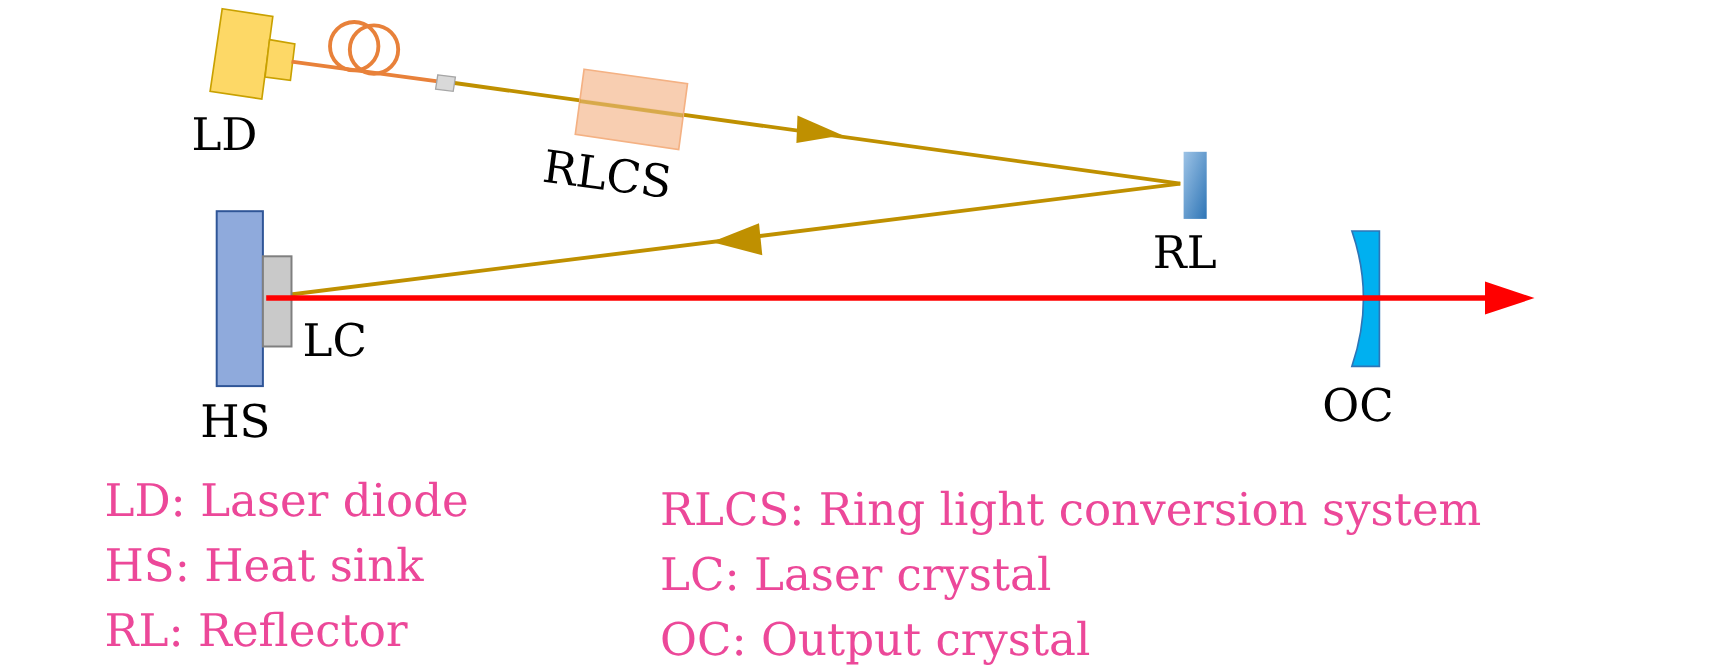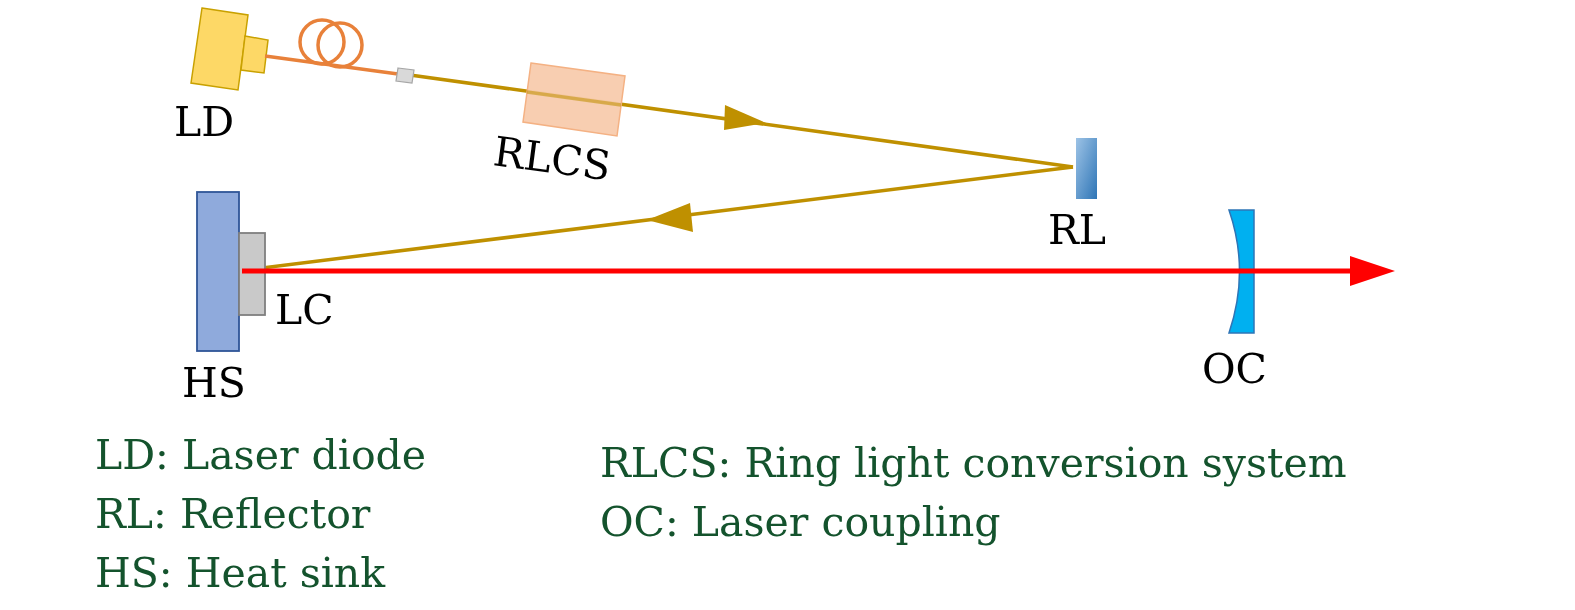--- a/index.html
+++ b/index.html
@@ -1,19 +1,19 @@
 <!DOCTYPE html>
 <html><head>
   <meta charset="utf-8">
   <style>
     html, body { margin: 0; padding: 0; background: #ffffff; }
     body { width: 1575px; height: 610px; position: relative; overflow: hidden; }
     #diagram { position: absolute; left: 0; top: 0; }
     .lbl { font-family: "DejaVu Serif", "Liberation Serif", serif; fill: #000; }
-    .legend { position: absolute; font-family: "DejaVu Serif", "Liberation Serif", serif; font-size: 41px; color: #14532d; line-height: 59px; white-space: nowrap; }
+    .legend { position: absolute; font-family: "DejaVu Serif", "Liberation Serif", serif; font-size: 41px; color: #ec4899; line-height: 59px; white-space: nowrap; }
     .legend.left { left: 95px; top: 426px; }
     .legend.right { left: 600px; top: 434px; }
     .legend-row { display: block; }
   </style>
 </head>
 <body>
 
 <svg id="diagram" width="1575" height="610" viewBox="0 0 1575 610">
   <defs>
     <linearGradient id="rlGrad" x1="0" y1="0" x2="1" y2="1">
@@ -61,19 +61,20 @@
   <text class="lbl" x="174" y="136" font-size="41">LD</text>
   <text class="lbl" x="492" y="165" font-size="41" transform="rotate(7.5 492 165)">RLCS</text>
   <text class="lbl" x="1048" y="244" font-size="41">RL</text>
   <text class="lbl" x="275" y="324" font-size="41">LC</text>
   <text class="lbl" x="182" y="397" font-size="41">HS</text>
   <text class="lbl" x="1202" y="383" font-size="41">OC</text>
 </svg>
 
 <div class="legend left">
   <span class="legend-row">LD: Laser diode</span>
+  <span class="legend-row">HS: Heat sink</span>
   <span class="legend-row">RL: Reflector</span>
-  <span class="legend-row">HS: Heat sink</span>
 </div>
 <div class="legend right">
   <span class="legend-row">RLCS: Ring light conversion system</span>
-  <span class="legend-row">OC: Laser coupling</span>
+  <span class="legend-row">LC: Laser crystal</span>
+  <span class="legend-row">OC: Output crystal</span>
 </div>
 
 </body></html>

